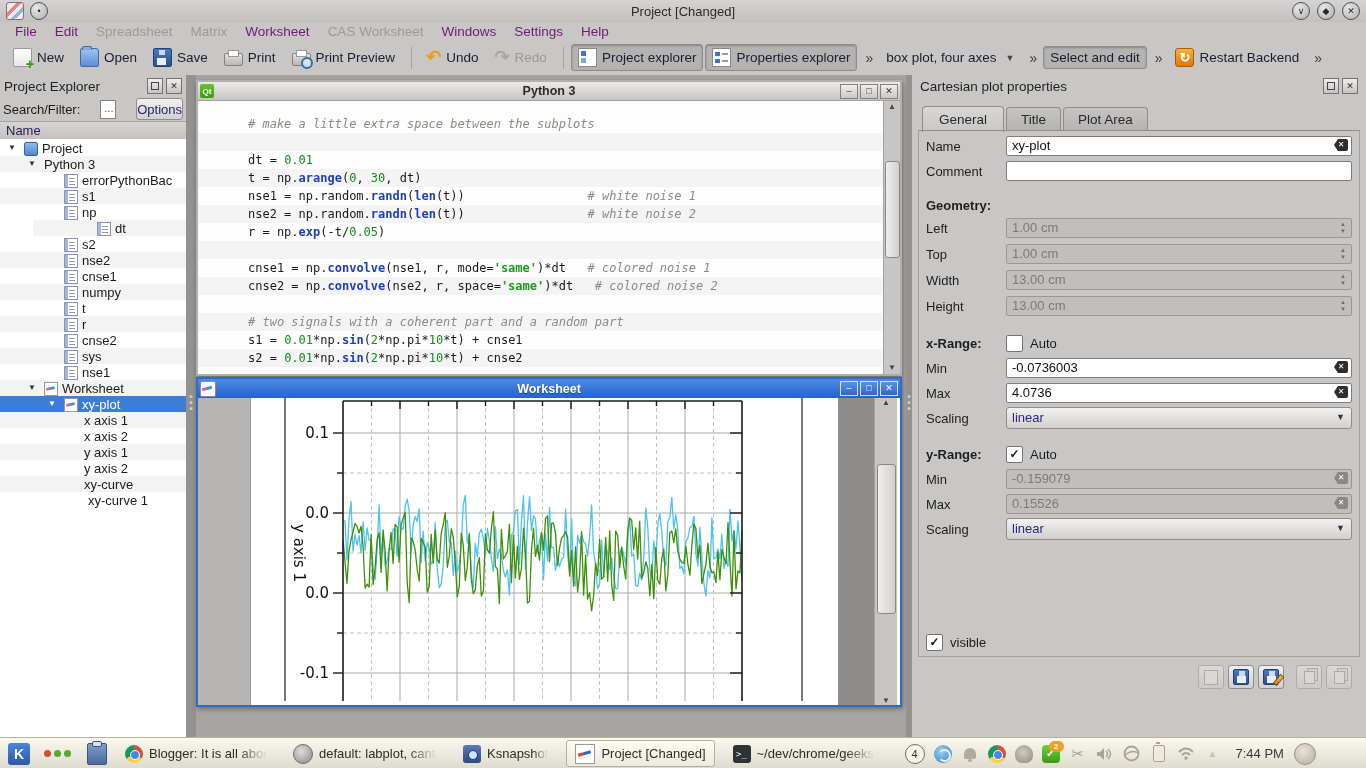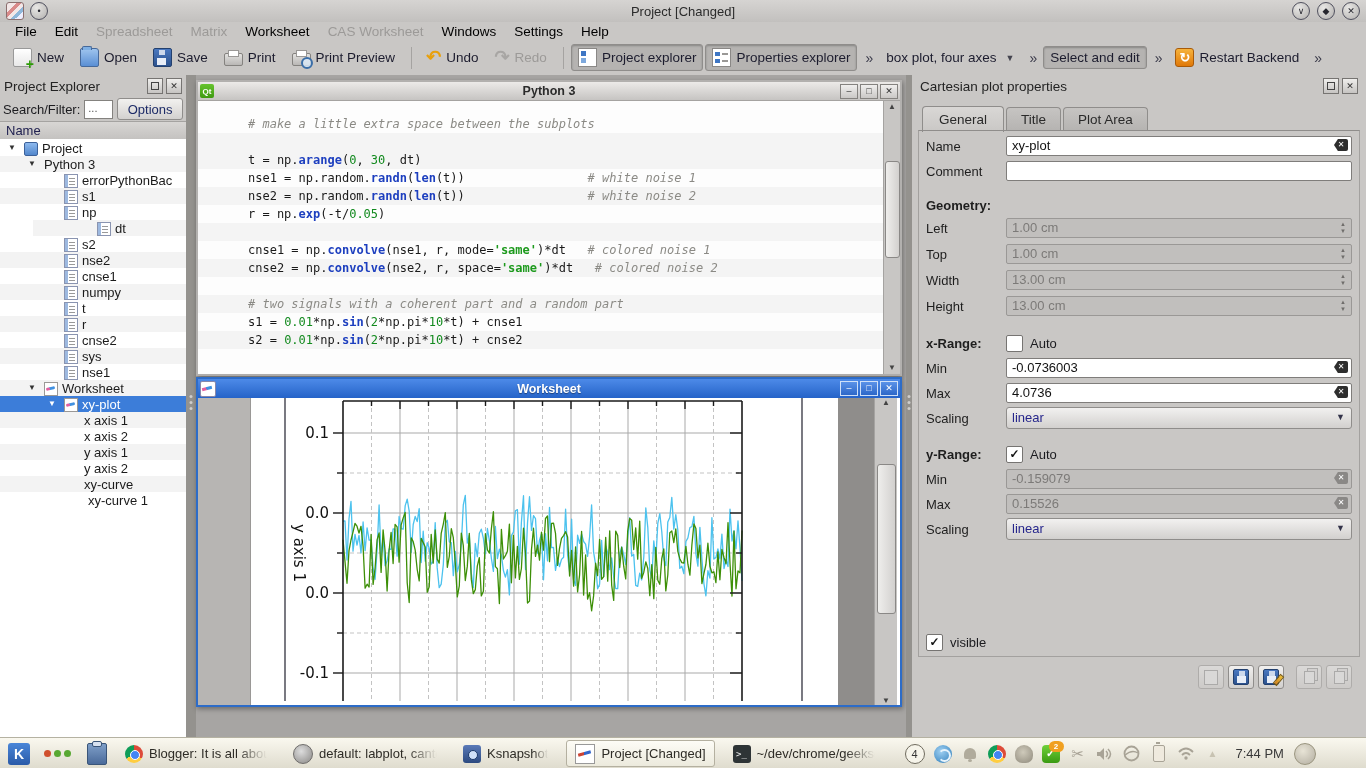--- a/index.html
+++ b/index.html
@@ -8,21 +8,21 @@
        background:#c9c7c5;user-select:none;}
   .abs{position:absolute;}
   
   .titlebar{left:0;top:0;width:1366px;height:22px;background:linear-gradient(#d6d4d2,#c2c0be);display:flex;align-items:center;}
   .win-title{position:absolute;left:0;right:0;text-align:center;font-size:13px;color:#2b2b2b;}
   .tb-circle{width:16px;height:16px;border-radius:50%;border:1px solid #50505e;background:radial-gradient(circle at 35% 30%,#e8e7e5,#b2b0ae);
              display:flex;align-items:center;justify-content:center;font-size:9px;color:#26262e;margin-left:7px;}
   .app-ico{width:16px;height:16px;border-radius:3px;margin:0 2px 0 6px;border:1px solid #8b6f6f;
            background:linear-gradient(135deg,#f3e7e7 30%,#d98a8a 30% 45%,#f3e7e7 45% 60%,#8fb7da 60% 75%,#eef 75%);}
   .menubar{left:0;top:22px;width:1366px;height:18px;display:flex;align-items:center;padding-left:6px;}
-  .menu-item{padding:0 9px;font-size:13.5px;color:#000000;}
+  .menu-item{padding:0 9px;font-size:13.5px;color:#701a75;}
   .menu-item.dis{color:#9c9a98;}
   .toolbar{left:0;top:40px;width:1366px;height:35px;display:flex;align-items:center;padding-left:6px;border-bottom:1px solid #b3b1af;}
   .tbtn{display:flex;align-items:center;gap:5px;padding:4px 7px;border-radius:3px;font-size:13.5px;color:#1c1c2e;margin-right:2px;white-space:nowrap;}
   .tbtn.dis{color:#9c9a98;}
   .tbtn.pressed{background:#b5b3b1;border:1px solid #8f8d8b;box-shadow:inset 0 1px 2px rgba(0,0,0,.25);padding:3px 6px;}
   .tsep{width:1px;height:22px;background:#a5a3a1;margin:0 7px;}
   .tchev{font-size:14px;color:#3a3a4a;margin:0 6px;}
   .combo-arrow{font-size:9px;color:#44444f;margin-left:4px;}
   
   .icn{display:inline-block;width:17px;height:17px;position:relative;flex:none;}
@@ -49,21 +49,21 @@
                display:flex;align-items:center;justify-content:center;font-size:13px;}
   
   .workarea{left:0;top:75px;width:1366px;height:662px;background:#a7a5a3;}
   
   .lpanel{left:0;top:0;width:186px;height:662px;background:#c9c7c5;}
   .panel-title{height:22px;display:flex;align-items:center;padding:0 4px;font-size:13.5px;color:#232323;}
   .panel-title .grow{flex:1;}
   .panel-btn{width:14px;height:14px;border:1px solid #767472;background:linear-gradient(#efeeec,#c6c4c2);
              display:flex;align-items:center;justify-content:center;font-size:9px;color:#333;margin-left:3px;flex:none;}
   .panel-btn .sq{width:6px;height:6px;border:1px solid #444;}
-  .search-row{height:24px;display:flex;align-items:center;padding:0 3px;gap:4px;}
+  .search-row{height:24px;display:flex;align-items:center;padding:0 3px;gap:20px;}
   .filter-box{width:24px;height:17px;background:#fff;border:1px solid #84827f;font-size:11px;color:#555;padding-left:3px;line-height:15px;}
   .options-btn{flex:1;height:20px;background:linear-gradient(#f2f1ef,#d3d1cf);border:1px solid #8f8d8b;border-radius:3px;
                font-size:13px;color:#1c2a66;display:flex;align-items:center;justify-content:center;}
   .tree-header{height:18px;background:linear-gradient(#d8d6d4,#c3c1bf);border-top:1px solid #a5a3a1;border-bottom:1px solid #8f8d8b;
                font-size:13px;color:#202050;padding-left:6px;line-height:17px;}
   .tree{position:absolute;left:0;top:64px;width:186px;bottom:0;background:#fff;overflow:hidden;}
   .trow{position:absolute;left:0;width:186px;height:16px;display:flex;align-items:center;font-size:13px;color:#1b1b1b;white-space:nowrap;}
   .trow.alt{background:#f3f3f3;}
   .trow.sel{background:#3c7dd9;color:#fff;}
   .tarrow{position:absolute;font-size:8px;color:#333;top:3px;}
@@ -389,20 +389,21 @@
         <span class="winbtns">
           <span class="winbtn">–</span>
           <span class="winbtn">□</span>
           <span class="winbtn">✕</span>
         </span>
       </div>
       <div class="pybody">
         <div id="codelines" style="position:absolute;left:0;top:14px;right:17px;">
             <div class="cline"><span class="c-cm"># make a little extra space between the subplots</span></div>
             <div class="cline alt">&nbsp;</div>
+            <div class="cline"><span>dt = </span><span class="c-num">0.01</span></div>
             <div class="cline alt"><span>t = np.</span><span class="c-kw">arange</span><span>(</span><span class="c-num">0</span><span>, </span><span class="c-num">30</span><span>, dt)</span></div>
             <div class="cline"><span>nse1 = np.random.</span><span class="c-kw">randn</span><span>(</span><span class="c-kw">len</span><span>(t))</span><span>                 </span><span class="c-cm"># white noise 1</span></div>
             <div class="cline alt"><span>nse2 = np.random.</span><span class="c-kw">randn</span><span>(</span><span class="c-kw">len</span><span>(t))</span><span>                 </span><span class="c-cm"># white noise 2</span></div>
             <div class="cline"><span>r = np.</span><span class="c-kw">exp</span><span>(-t/</span><span class="c-num">0.05</span><span>)</span></div>
             <div class="cline alt">&nbsp;</div>
             <div class="cline"><span>cnse1 = np.</span><span class="c-kw">convolve</span><span>(nse1, r, mode=</span><span class="c-str">'same'</span><span>)*dt   </span><span class="c-cm"># colored noise 1</span></div>
             <div class="cline alt"><span>cnse2 = np.</span><span class="c-kw">convolve</span><span>(nse2, r, space=</span><span class="c-str">'same'</span><span>)*dt   </span><span class="c-cm"># colored noise 2</span></div>
             <div class="cline">&nbsp;</div>
             <div class="cline alt"><span class="c-cm"># two signals with a coherent part and a random part</span></div>
             <div class="cline"><span>s1 = </span><span class="c-num">0.01</span><span>*np.</span><span class="c-kw">sin</span><span>(</span><span class="c-num">2</span><span>*np.pi*</span><span class="c-num">10</span><span>*t) + cnse1</span></div>

